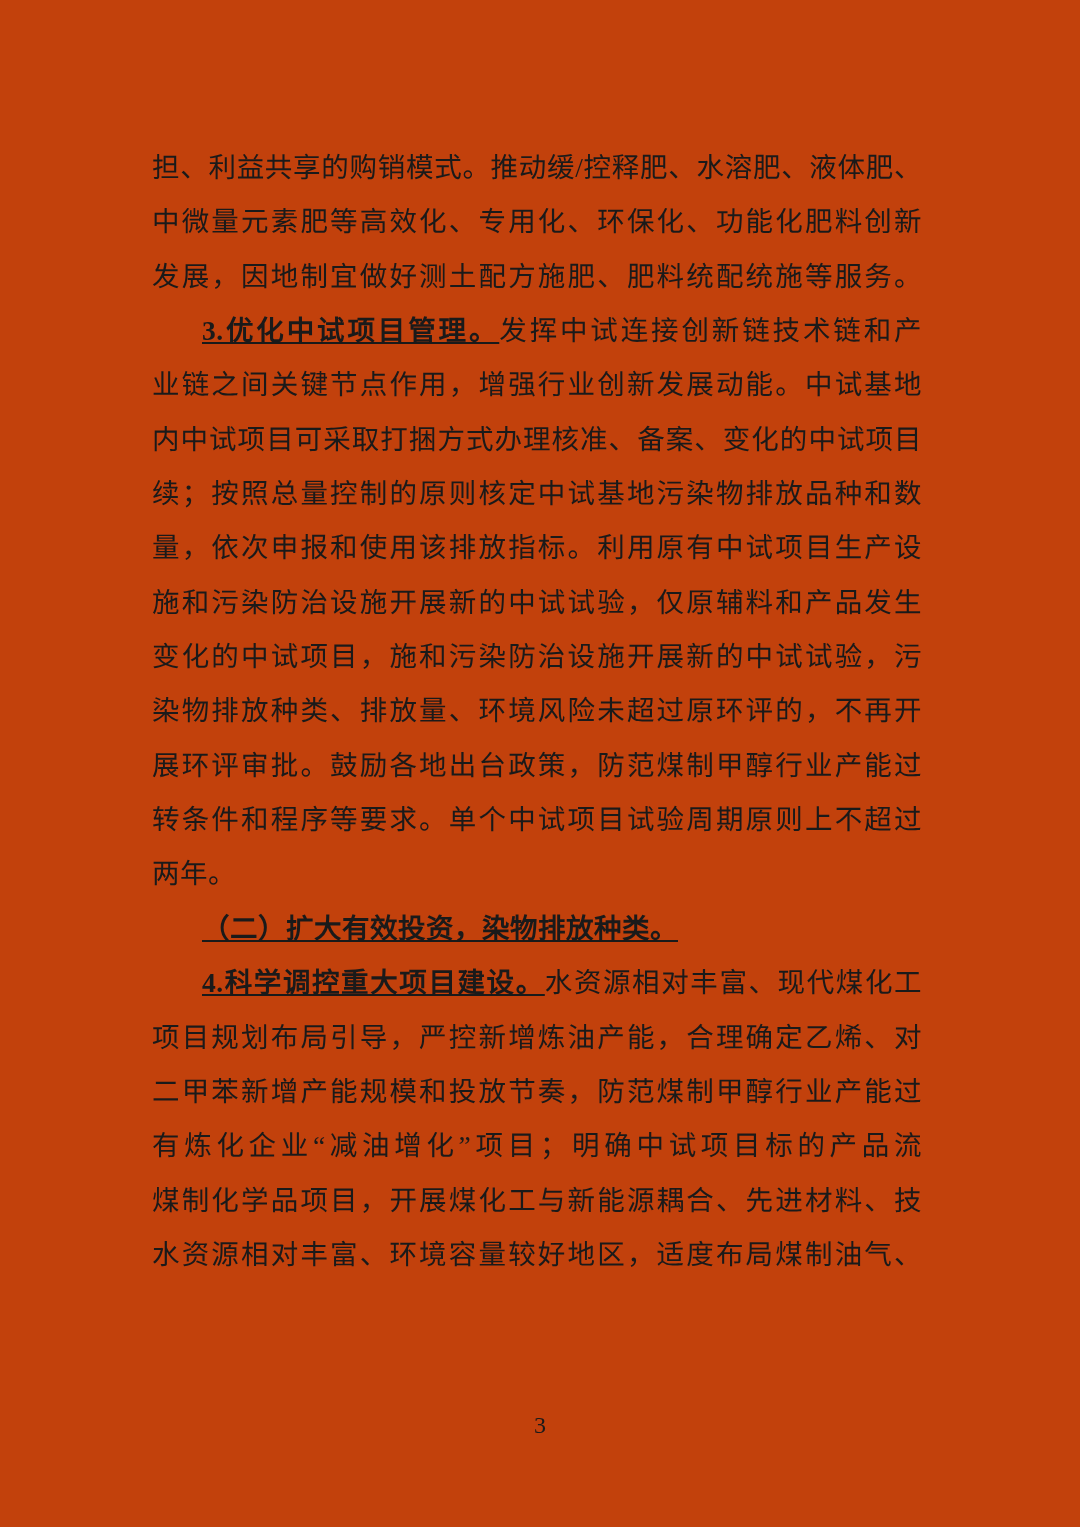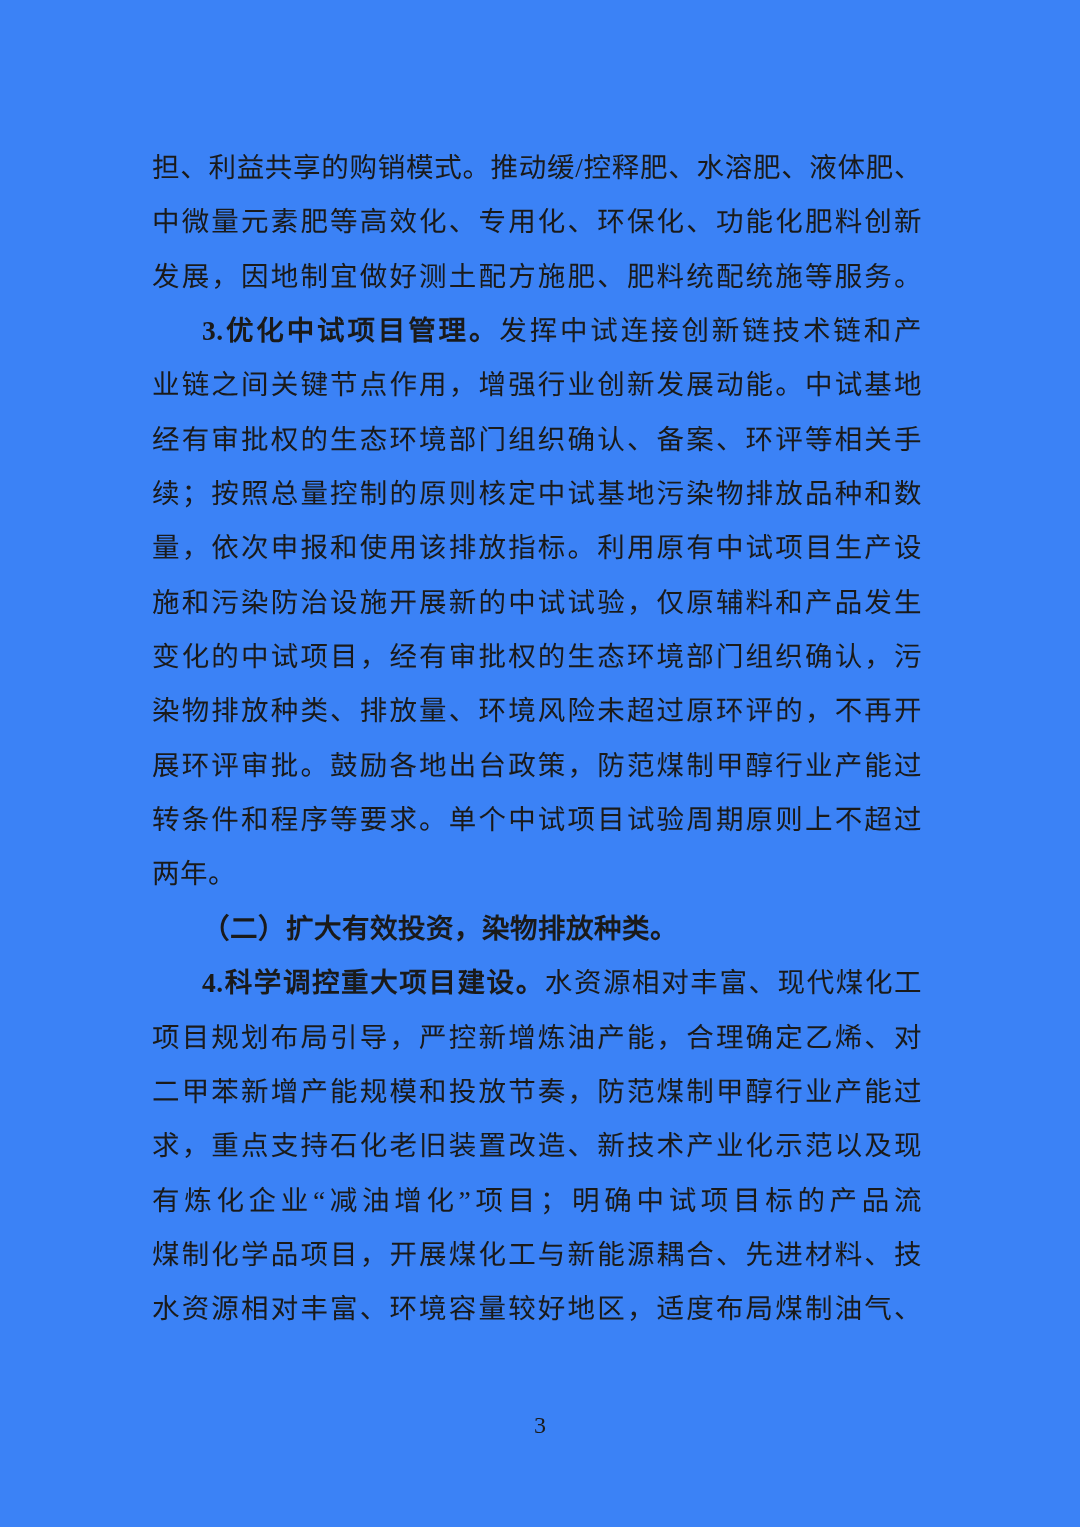--- a/index.html
+++ b/index.html
@@ -10,21 +10,21 @@
     width: 1080px;
     height: 1527px;
     background: #ffffff;
     font-family: "Liberation Serif", "DejaVu Serif", serif;
     color: #1a1a1a;
   }
   .page {
     position: relative;
     width: 1080px;
     height: 1527px;
-    background: #3b82f6;
+    background: #c2410c;
     overflow: hidden;
   }
   .text-column {
     position: absolute;
     left: 152px;
     top: 141px;
     width: 770px;
   }
   .line {
     height: 54.35px;
@@ -37,21 +37,21 @@
     letter-spacing: 0.5px;
   }
   .line.no-just {
     text-align: center;
     text-align-last: left;
   }
   .line.indent {
     text-indent: 50px;
   }
   .seg { font-weight: normal; }
-  .seg.b { font-weight: 700; }
+  .seg.b { font-weight: 700; text-decoration: underline; }
   .footer {
     position: absolute;
     top: 1408px;
     left: 0;
     width: 100%;
     height: 34px;
     line-height: 34px;
     text-align: center;
     font-size: 24px;
     color: #1a1a1a;
@@ -60,32 +60,31 @@
 </head>
 <body>
 
 <div class="page">
   <div class="text-column" id="text-column">
       <div class="line"><span class="seg">担、利益共享的购销模式。推动缓/控释肥、水溶肥、液体肥、</span></div>
       <div class="line"><span class="seg">中微量元素肥等高效化、专用化、环保化、功能化肥料创新</span></div>
       <div class="line"><span class="seg">发展，因地制宜做好测土配方施肥、肥料统配统施等服务。</span></div>
       <div class="line indent"><span class="seg b">3.优化中试项目管理。</span><span class="seg">发挥中试连接创新链技术链和产</span></div>
       <div class="line"><span class="seg">业链之间关键节点作用，增强行业创新发展动能。中试基地</span></div>
-      <div class="line"><span class="seg">经有审批权的生态环境部门组织确认、备案、环评等相关手</span></div>
+      <div class="line"><span class="seg">内中试项目可采取打捆方式办理核准、备案、变化的中试项目</span></div>
       <div class="line"><span class="seg">续；按照总量控制的原则核定中试基地污染物排放品种和数</span></div>
       <div class="line"><span class="seg">量，依次申报和使用该排放指标。利用原有中试项目生产设</span></div>
       <div class="line"><span class="seg">施和污染防治设施开展新的中试试验，仅原辅料和产品发生</span></div>
-      <div class="line"><span class="seg">变化的中试项目，经有审批权的生态环境部门组织确认，污</span></div>
+      <div class="line"><span class="seg">变化的中试项目，施和污染防治设施开展新的中试试验，污</span></div>
       <div class="line"><span class="seg">染物排放种类、排放量、环境风险未超过原环评的，不再开</span></div>
       <div class="line"><span class="seg">展环评审批。鼓励各地出台政策，防范煤制甲醇行业产能过</span></div>
       <div class="line"><span class="seg">转条件和程序等要求。单个中试项目试验周期原则上不超过</span></div>
       <div class="line no-just"><span class="seg">两年。</span></div>
       <div class="line no-just indent"><span class="seg b">（二）扩大有效投资，染物排放种类。</span></div>
       <div class="line indent"><span class="seg b">4.科学调控重大项目建设。</span><span class="seg">水资源相对丰富、现代煤化工</span></div>
       <div class="line"><span class="seg">项目规划布局引导，严控新增炼油产能，合理确定乙烯、对</span></div>
       <div class="line"><span class="seg">二甲苯新增产能规模和投放节奏，防范煤制甲醇行业产能过</span></div>
-      <div class="line"><span class="seg">求，重点支持石化老旧装置改造、新技术产业化示范以及现</span></div>
       <div class="line"><span class="seg">有炼化企业“减油增化”项目；明确中试项目标的产品流</span></div>
       <div class="line"><span class="seg">煤制化学品项目，开展煤化工与新能源耦合、先进材料、技</span></div>
       <div class="line"><span class="seg">水资源相对丰富、环境容量较好地区，适度布局煤制油气、</span></div>
     </div>
   <div class="footer">3</div>
 </div>
 
 </body></html>

